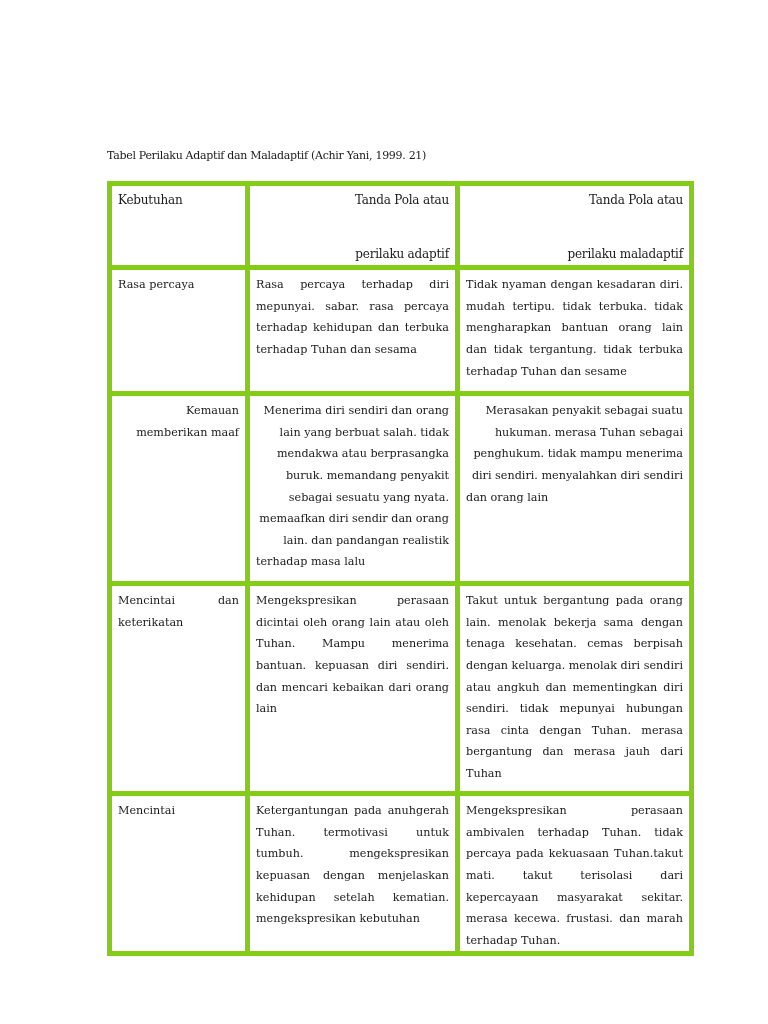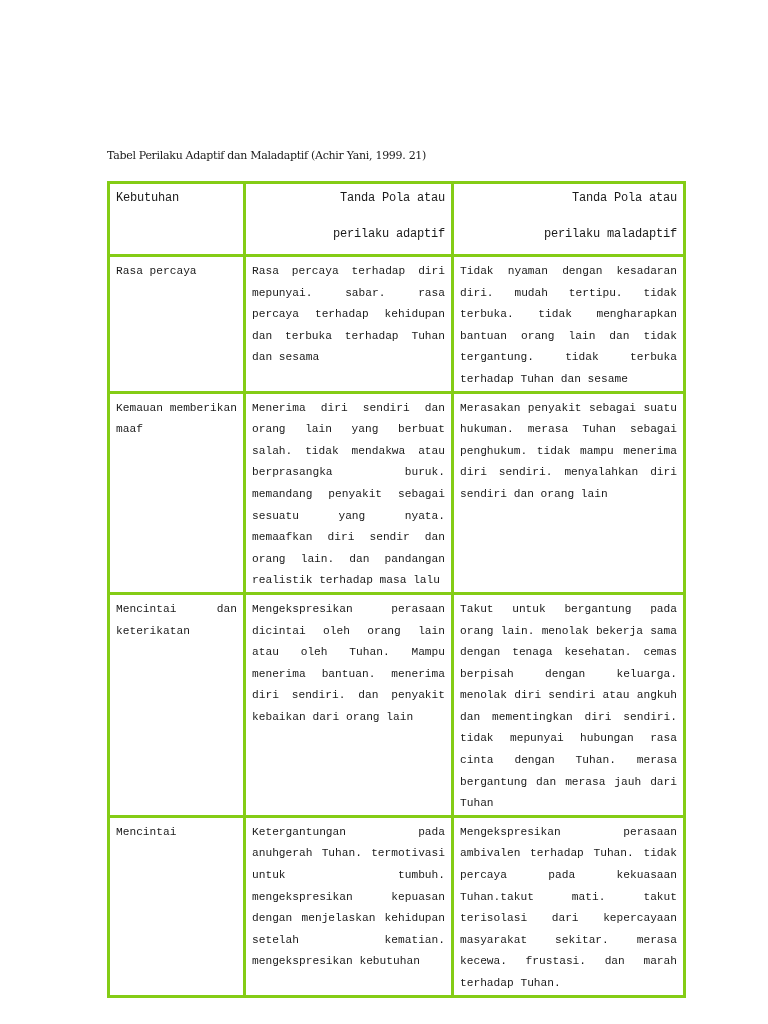--- a/index.html
+++ b/index.html
@@ -1,29 +1,29 @@
 <!DOCTYPE html>
 <html><head>
 <meta charset="utf-8">
 <style>
   html, body { margin:0; padding:0; }
   body { width:768px; height:1024px; background:#ffffff; position:relative; overflow:hidden;
          font-family:"DejaVu Serif", serif; color:#1a1a1a; }
   .caption { position:absolute; left:107px; top:149px; font-size:11px; letter-spacing:-0.3px; white-space:nowrap; }
   table { position:absolute; left:107px; top:181px; width:570px; border-collapse:collapse; table-layout:fixed; }
-  td { border:3px solid #84cc16; vertical-align:top; padding:4px 6px 0 6px; font-size:11.2px; line-height:21.6px;font-family:Liberation Mono, monospace; }
+  td { border:5px solid #84cc16; vertical-align:top; padding:4px 6px 0 6px; font-size:11.2px; line-height:21.6px; }
   td.c1 { width:121px; }
   td.c2 { width:193px; }
   td.c3 { width:217px; }
   td.just { text-align:justify; text-align-last:left; }
   .hdr td { height:66px; font-size:12px; letter-spacing:-0.2px; padding-top:4px; }
   .hdr td.center { text-align:right; }
-  .hdr .l2 { margin-top:14px; }
+  .hdr .l2 { margin-top:32px; }
   tr.r1 td { height:117px; }
-  tr.r2 td { height:181px; }
+  tr.r2 td { height:181px;text-align:right; }
   tr.r3 td { height:201px; }
   tr.r4 td { height:135px; }
 </style>
 </head>
 <body>
 
 <div class="caption">Tabel Perilaku Adaptif dan Maladaptif (Achir Yani, 1999. 21)</div>
 
 <table>
   <tbody>
@@ -45,21 +45,21 @@
     <td class="c2 just">Rasa percaya terhadap diri mepunyai. sabar. rasa percaya terhadap kehidupan dan terbuka terhadap Tuhan dan sesama</td>
     <td class="c3 just">Tidak nyaman dengan kesadaran diri. mudah tertipu. tidak terbuka. tidak mengharapkan bantuan orang lain dan tidak tergantung. tidak terbuka terhadap Tuhan dan sesame</td>
   </tr>
   <tr class="r2">
     <td class="c1">Kemauan memberikan maaf</td>
     <td class="c2 just">Menerima diri sendiri dan orang lain yang berbuat salah. tidak mendakwa atau berprasangka buruk. memandang penyakit sebagai sesuatu yang nyata. memaafkan diri sendir dan orang lain. dan pandangan realistik terhadap masa lalu</td>
     <td class="c3 just">Merasakan penyakit sebagai suatu hukuman. merasa Tuhan sebagai penghukum. tidak mampu menerima diri sendiri. menyalahkan diri sendiri dan orang lain</td>
   </tr>
   <tr class="r3">
     <td class="c1 just">Mencintai dan keterikatan</td>
-    <td class="c2 just">Mengekspresikan perasaan dicintai oleh orang lain atau oleh Tuhan. Mampu menerima bantuan. menerima diri sendiri. dan penyakit kebaikan dari orang lain</td>
+    <td class="c2 just">Mengekspresikan perasaan dicintai oleh orang lain atau oleh Tuhan. Mampu menerima bantuan. kepuasan diri sendiri. dan mencari kebaikan dari orang lain</td>
     <td class="c3 just">Takut untuk bergantung pada orang lain. menolak bekerja sama dengan tenaga kesehatan. cemas berpisah dengan keluarga. menolak diri sendiri atau angkuh dan mementingkan diri sendiri. tidak mepunyai hubungan rasa cinta dengan Tuhan. merasa bergantung dan merasa jauh dari Tuhan</td>
   </tr>
   <tr class="r4">
     <td class="c1">Mencintai</td>
     <td class="c2 just">Ketergantungan pada anuhgerah Tuhan. termotivasi untuk tumbuh. mengekspresikan kepuasan dengan menjelaskan kehidupan setelah kematian. mengekspresikan kebutuhan</td>
     <td class="c3 just">Mengekspresikan perasaan ambivalen terhadap Tuhan. tidak percaya pada kekuasaan Tuhan.takut mati. takut terisolasi dari kepercayaan masyarakat sekitar. merasa kecewa. frustasi. dan marah terhadap Tuhan.</td>
   </tr>
 </tbody>
   </table>
 

